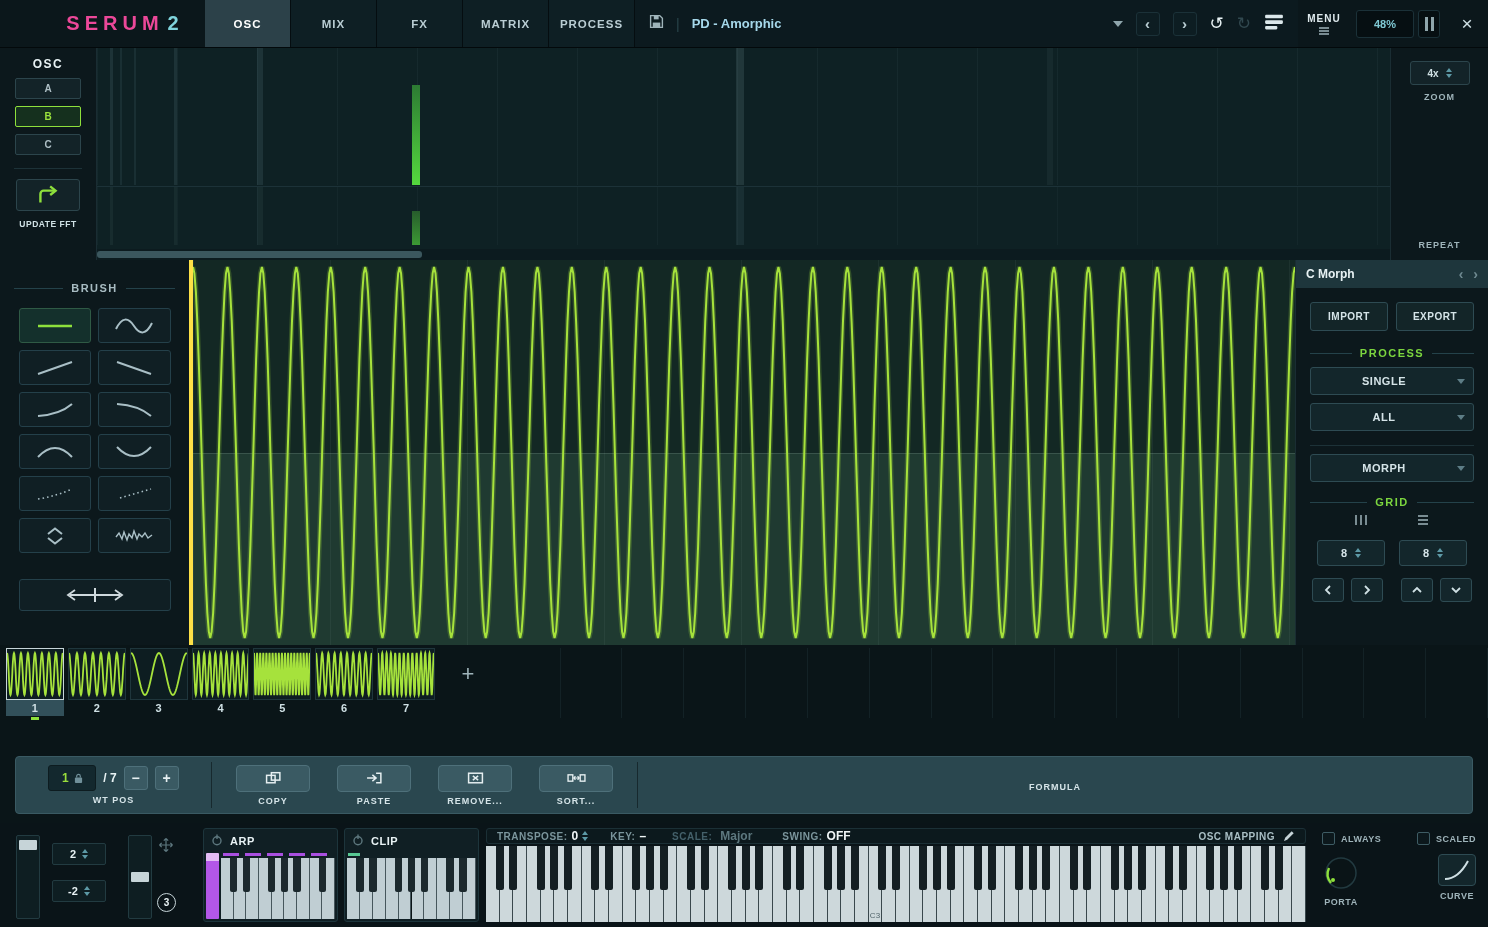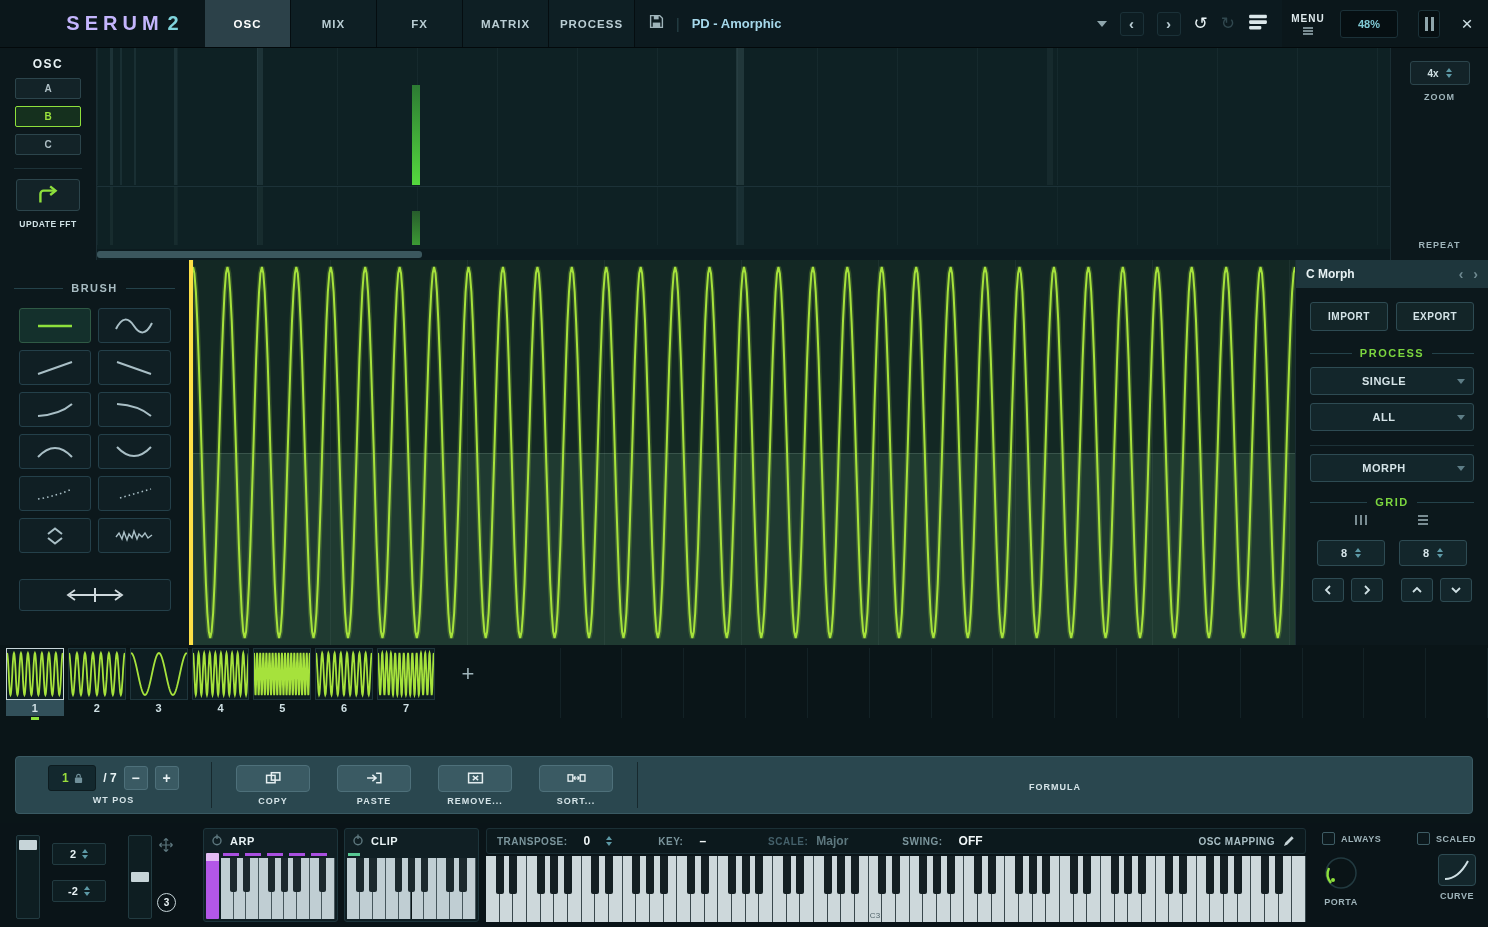--- a/index.html
+++ b/index.html
@@ -2,35 +2,35 @@
 <html><head>
 <meta charset="utf-8">
 <style>
   html,body{margin:0;padding:0;background:#05090b;}
   body{font-family:"Liberation Sans","DejaVu Sans",sans-serif;-webkit-font-smoothing:antialiased;}
   .app{position:relative;width:1488px;height:927px;background:#0a1518;color:#cfe0e4;overflow:hidden;}
 
   
   .titlebar{height:48px;display:flex;align-items:stretch;background:#0b171b;border-bottom:1px solid #03090b;box-sizing:border-box;}
   .logo-box{width:205px;display:flex;align-items:center;justify-content:center;gap:4px;}
-  .logo-serum{font-size:20px;font-weight:800;letter-spacing:5px;color:#c4b5fd;margin-left:40px;}
+  .logo-serum{font-size:20px;font-weight:800;letter-spacing:5px;color:#ec4899;margin-left:40px;}
   .logo-2{font-size:20px;font-weight:800;color:#7fd4dc;}
   .tab{width:85px;display:flex;align-items:center;justify-content:center;font-size:11.5px;font-weight:700;letter-spacing:1px;color:#b9cdd3;background:#0e1f24;border-right:1px solid #050d10;cursor:pointer;}
   .tab.active{background:#2c4149;color:#ffffff;}
   .preset-bar{flex:1;display:flex;align-items:center;gap:12px;padding:0 14px;background:#0c1a1f;}
   .sep{color:#2a454c;font-size:14px;}
   .preset-name{color:#a6d8ea;font-weight:700;font-size:13px;}
   .tb-cluster{margin-left:auto;display:flex;align-items:center;gap:13px;}
   .dd-tri{width:0;height:0;border-left:5px solid transparent;border-right:5px solid transparent;border-top:6px solid #8fa6ac;}
   .nav-sq{width:22px;height:22px;display:flex;align-items:center;justify-content:center;background:#0d1d22;border:1px solid #1b3138;border-radius:3px;color:#b9cdd3;font-size:15px;font-weight:700;cursor:pointer;}
   .undo{font-size:17px;color:#e8f2f4;cursor:pointer;}
   .redo{font-size:17px;color:#31484f;cursor:pointer;}
   .menu-box{width:52px;display:flex;flex-direction:column;align-items:center;justify-content:center;gap:3px;background:#0b171b;cursor:pointer;}
   .menu-txt{font-size:10px;font-weight:700;letter-spacing:1px;color:#dfeaed;}
-  .cpu-wrap{display:flex;align-items:center;gap:20px;padding:0 6px;background:#0b171b;}
+  .cpu-wrap{display:flex;align-items:center;gap:4px;padding:0 6px;background:#0b171b;}
   .cpu-box{width:56px;height:26px;display:flex;align-items:center;justify-content:center;background:#060f12;border:1px solid #1b3138;border-radius:3px;font-size:11px;font-weight:700;color:#7fc9d4;}
   .meter-box{width:20px;height:26px;display:flex;align-items:center;justify-content:center;gap:3px;background:#060f12;border:1px solid #1b3138;border-radius:3px;}
   .meter-bar{width:3px;height:14px;background:#8fa6ac;}
   .close-btn{width:42px;display:flex;align-items:center;justify-content:center;font-size:19px;color:#cfe0e4;cursor:pointer;}
 
   
   .fft-row{height:212px;display:flex;}
   .osc-panel{width:97px;background:#0c181c;border-right:1px solid #1a2d33;box-sizing:border-box;display:flex;flex-direction:column;align-items:center;}
   .osc-title{margin-top:9px;font-size:12px;font-weight:700;letter-spacing:1.5px;color:#e8f2f4;}
   .osc-btn{width:64px;height:19px;margin-top:7px;display:flex;align-items:center;justify-content:center;background:#132328;border:1px solid #2c454c;border-radius:2px;font-size:10px;font-weight:700;color:#aebfc5;cursor:pointer;}
@@ -141,21 +141,21 @@
   .mod-title{font-size:11px;font-weight:700;letter-spacing:0.5px;color:#e8f2f4;}
   .mod-body{flex:1;position:relative;margin:0 2px 2px;}
   .mini-strip{height:4px;position:relative;}
   .mini-kb{position:absolute;top:5px;left:0;right:0;bottom:0;background:#0a1417;}
   .arp-body{display:flex;}
   .arp-bar{width:13px;margin:0 2px 0 0;background:linear-gradient(180deg,#e3bcf4 0 12%,#b357e8 12%);border-radius:1px;}
   .arp-right{flex:1;position:relative;}
   .arp-seg{position:absolute;top:0;height:3px;background:#a94fe0;}
 
   .center-col{flex:1;display:flex;flex-direction:column;margin:5px 4px;}
-  .trans-strip{height:26px;display:flex;align-items:center;gap:16px;padding:0 10px;background:#0c191d;border:1px solid #1b3036;border-radius:3px;box-sizing:border-box;}
+  .trans-strip{height:16px;display:flex;align-items:center;gap:4px;padding:0 10px;background:#0c191d;border:1px solid #1b3036;border-radius:3px;box-sizing:border-box;}
   .ts-label{font-size:10px;font-weight:700;letter-spacing:0.5px;color:#7b959c;}
   .ts-val{font-size:12px;font-weight:700;color:#f0f6f7;}
   .ts-gap{width:14px;}
   .dim .ts-label{color:#44606a;}
   .dim .ts-val{color:#5d777e;}
   .ts-right{margin-left:auto;display:flex;align-items:flex-end;gap:8px;cursor:pointer;}
   .piano{flex:1;position:relative;margin-top:2px;background:#0a1417;}
   .wkey{position:absolute;top:0;bottom:0;background:#cdd8db;border-right:1px solid #39474c;box-sizing:border-box;cursor:pointer;}
   .bkey{position:absolute;top:0;height:58%;background:#141f23;border-radius:0 0 2px 2px;z-index:2;cursor:pointer;}
   .mini-kb .bkey{height:55%;background:#1b282d;}

